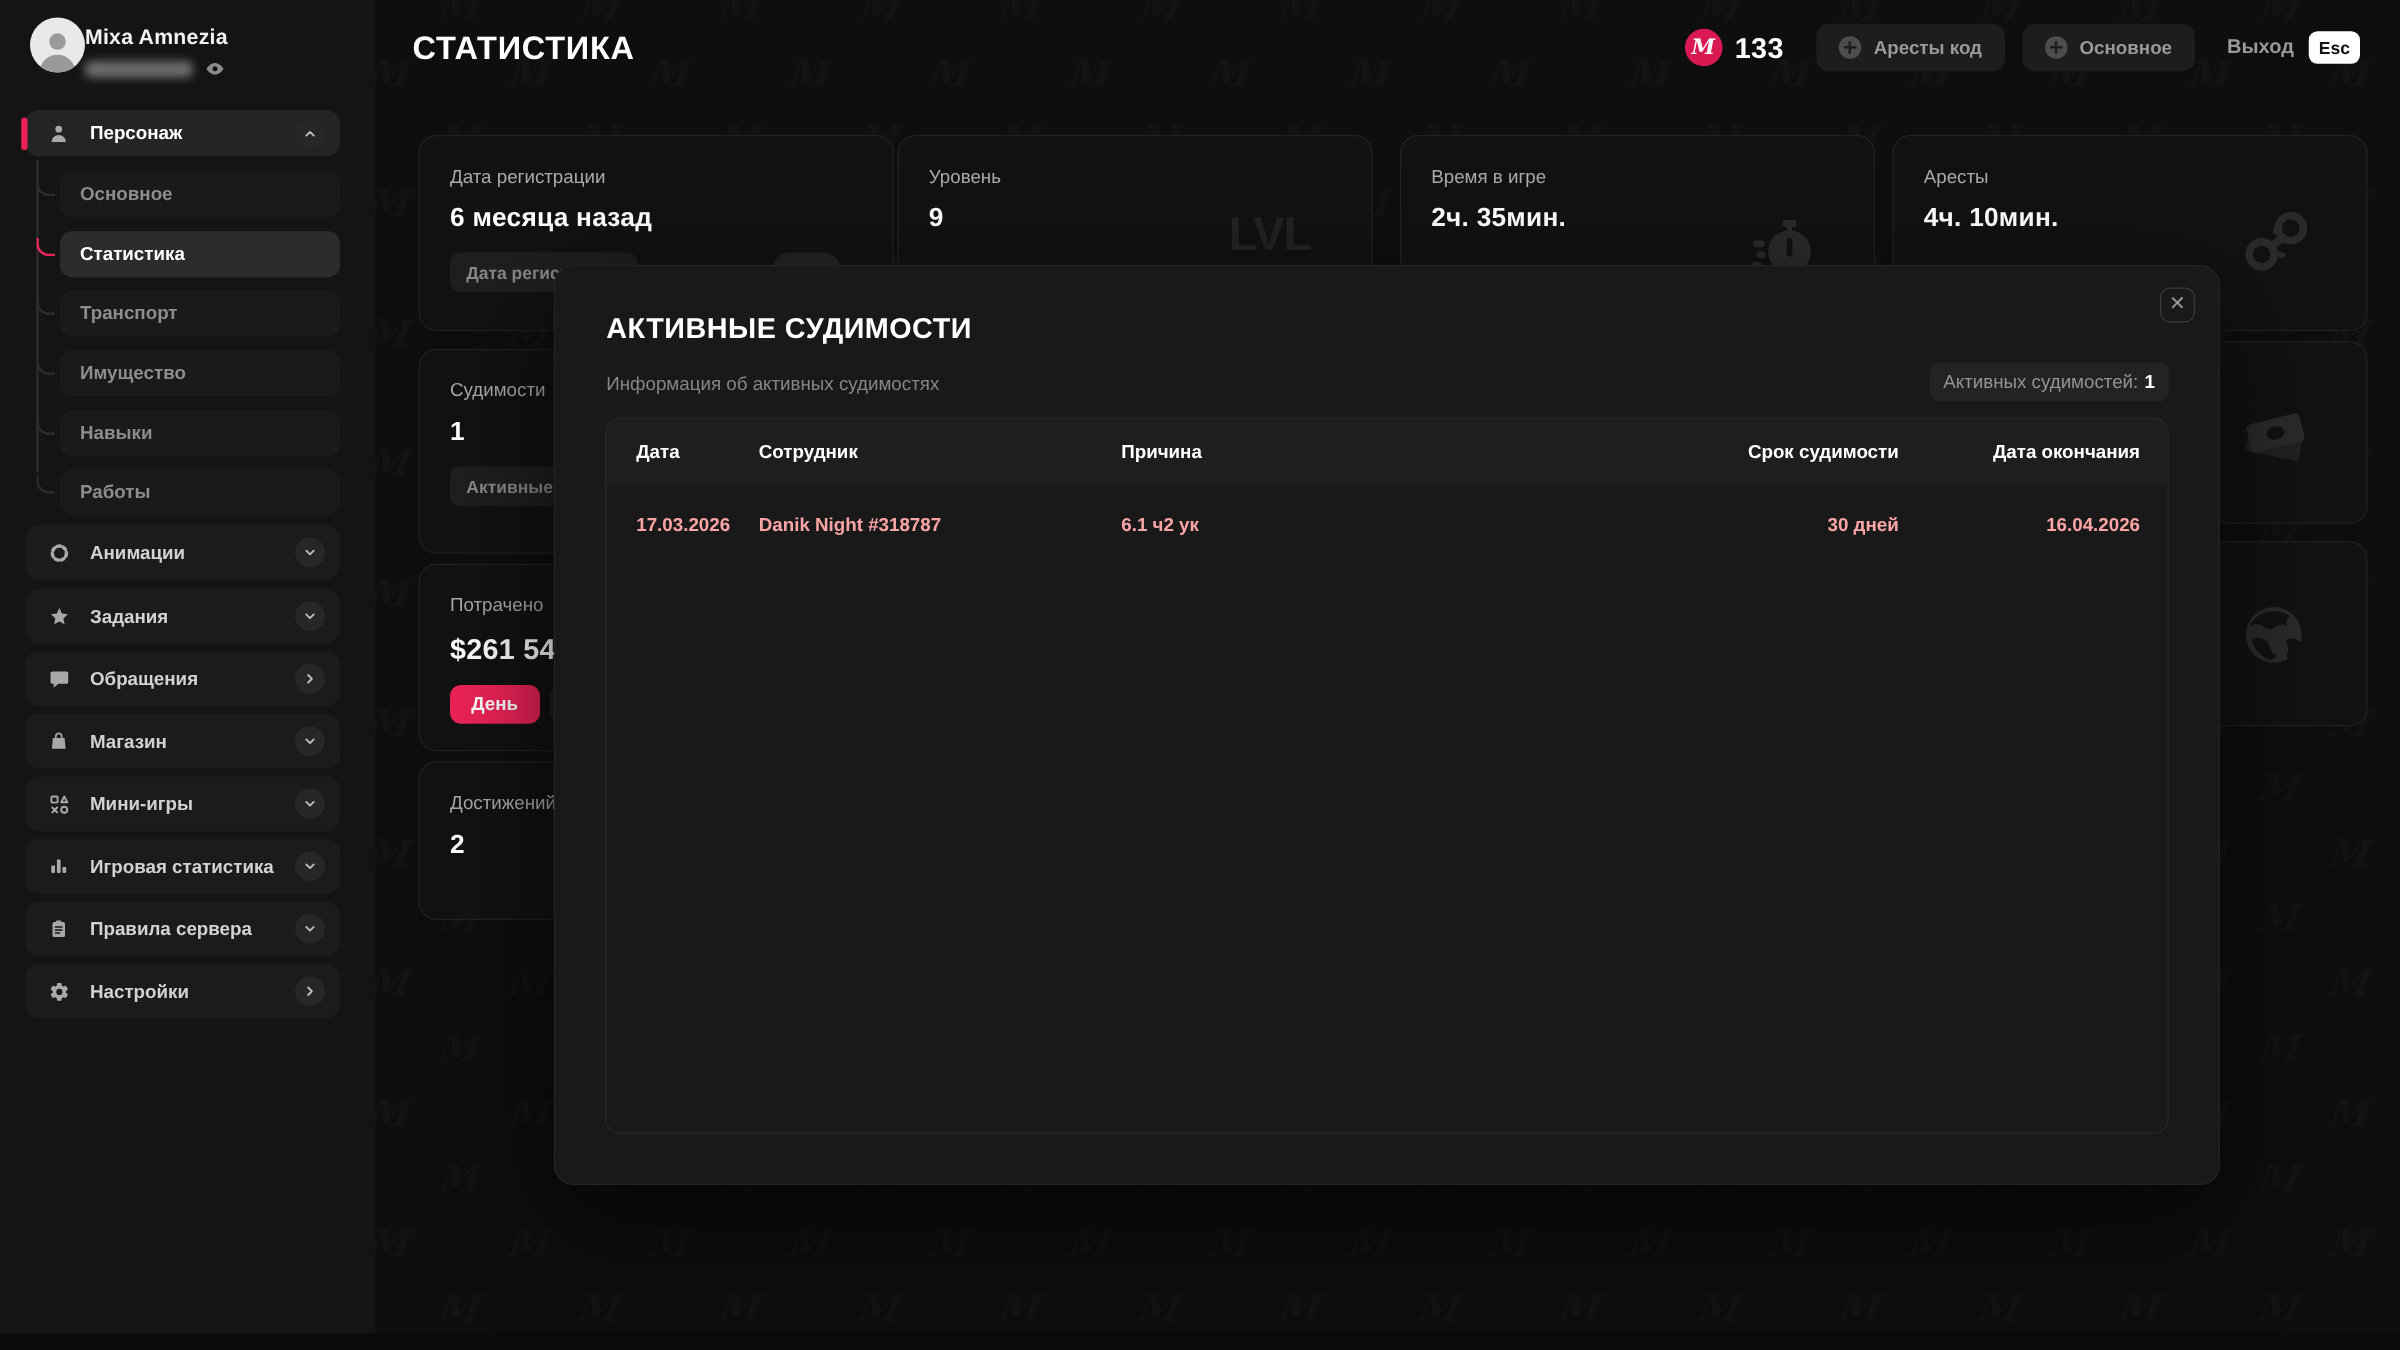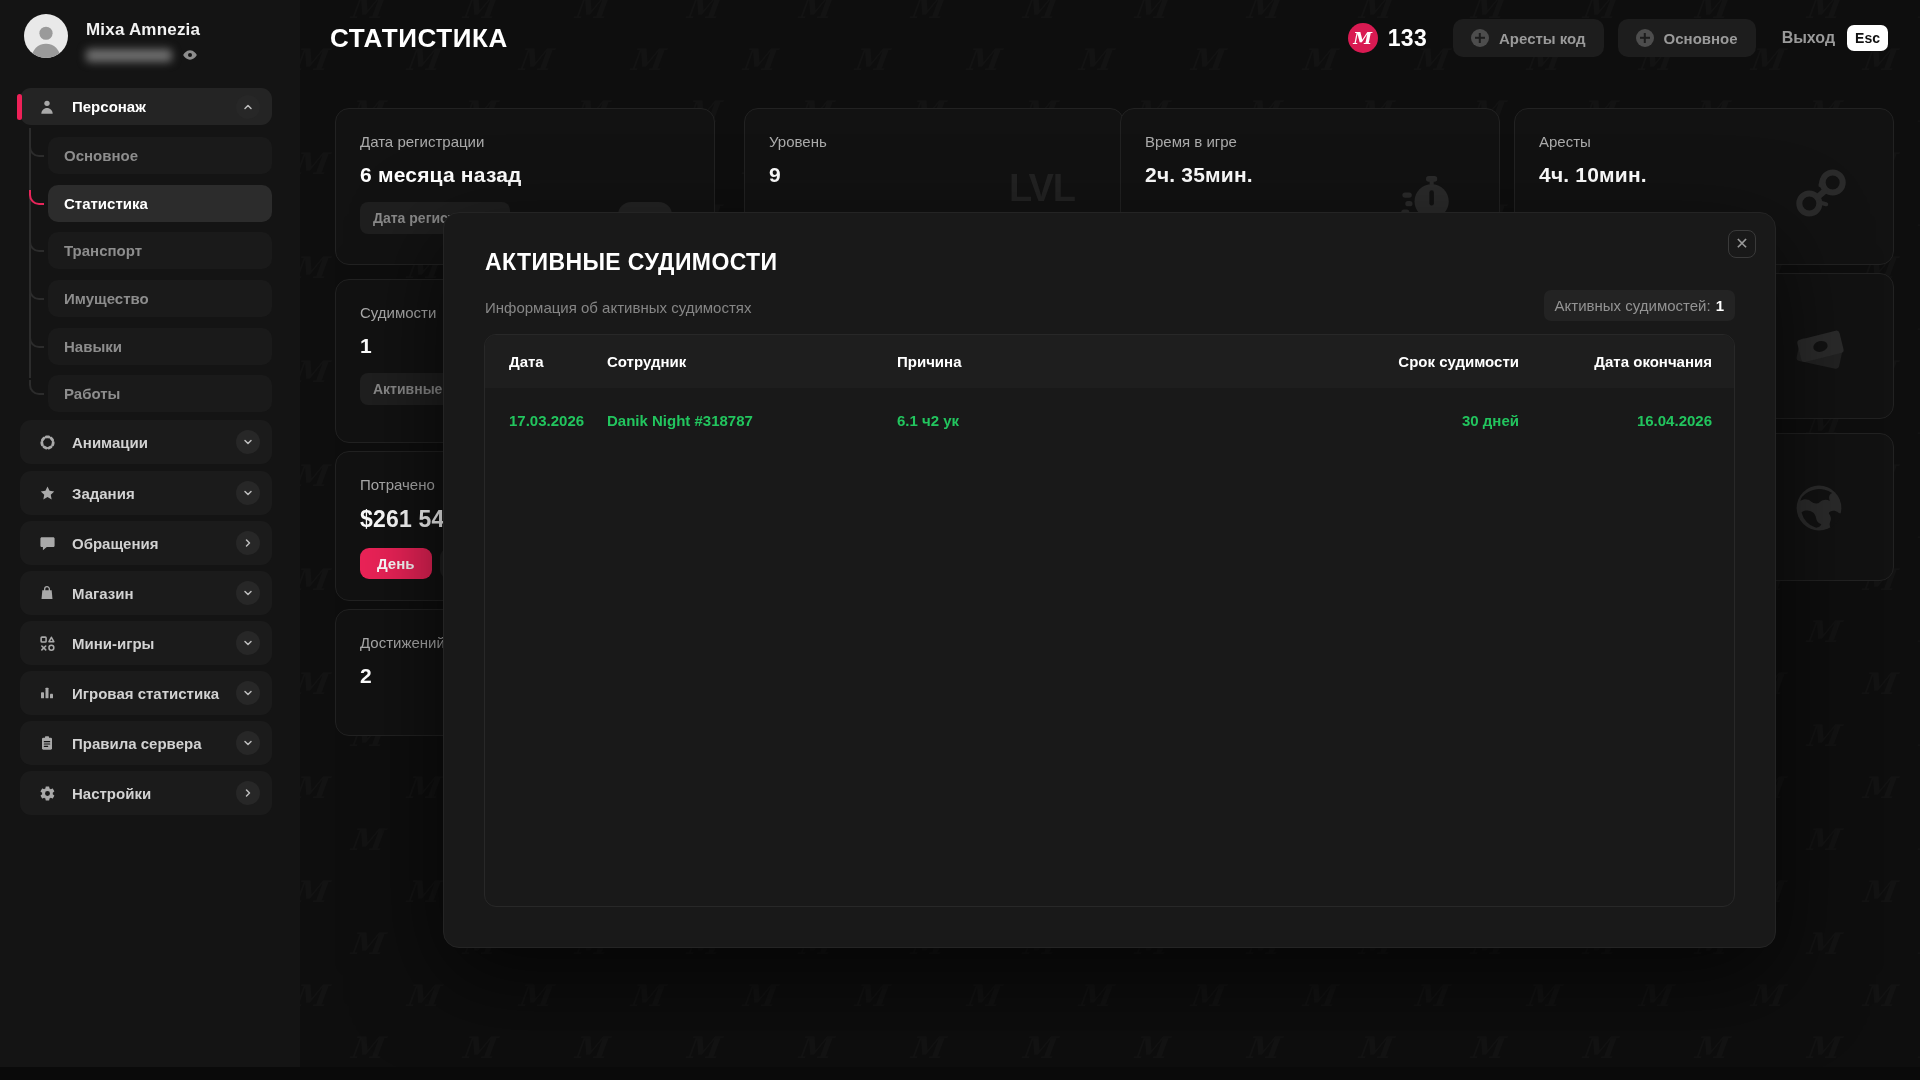--- a/index.html
+++ b/index.html
@@ -2,21 +2,21 @@
 <html><head>
 <meta charset="utf-8">
 <style>
   * { margin:0; padding:0; box-sizing:border-box; }
   html,body { width:1920px; height:1080px; overflow:hidden; background:#0e0e0e;
     font-family:"Liberation Sans","DejaVu Sans",sans-serif; color:#fff; }
   #app { position:relative; width:1920px; height:1080px; }
 
   
   .sidebar { position:absolute; left:0; top:0; width:300px; height:1080px; background:#141414; z-index:5; }
-  .profile { position:absolute; left:24px; top:14px; display:flex; gap:18px; align-items:flex-start; }
+  .profile { position:absolute; left:24px; top:14px; display:flex; align-items:flex-start; }
   .avatar { width:44px; height:44px; border-radius:50%; background:#e9e9e9; overflow:hidden; position:relative; }
   .avatar svg { position:absolute; left:4px; top:6px; color:#9a9a9a; }
   .uname { font-size:17px; font-weight:700; color:#f2f2f2; margin-top:6px; letter-spacing:.2px; }
   .urow { display:flex; align-items:center; gap:10px; margin-top:7px; }
   .ublur { width:86px; height:13px; border-radius:4px; background:#6f6f6f; filter:blur(4px); }
   .eye { color:#8d8d8d; display:flex; }
 
   .menu { position:absolute; left:0; top:84px; width:300px; }
   .mi { position:absolute; left:20px; width:252px; height:44px; background:#1b1b1b; border-radius:11px;
         display:flex; align-items:center; padding:0 12px 0 16px; cursor:pointer; }
@@ -85,21 +85,21 @@
   .mtitle { position:absolute; left:41px; top:36px; font-size:23px; font-weight:800; letter-spacing:.4px; }
   .msub { position:absolute; left:41px; top:86px; font-size:15px; color:#868686; }
   .mbadge { position:absolute; right:40px; top:77px; background:#232323; border-radius:7px; padding:7px 11px;
         font-size:15px; color:#939393; }
   .mbadge b { color:#fff; font-weight:700; margin-left:5px; }
   .mtable { position:absolute; left:40px; right:40px; top:121px; bottom:40px; border:1px solid #282828;
         border-radius:12px; overflow:hidden; }
   .trow { display:grid; grid-template-columns:98px 290px 1fr 150px 193px; padding:0 22px 0 24px; align-items:center; }
   .trow .c4,.trow .c5 { text-align:right; }
   .thead { height:53px; background:#1e1e1e; font-size:15px; font-weight:700; color:#fff; }
-  .tdata { height:64px; font-size:15px; font-weight:600; color:#22c55e; }
+  .tdata { height:64px; font-size:15px; font-weight:600; color:#fca5a5; }
 
   .bottomedge { position:absolute; left:0; bottom:0; width:1920px; height:13px; background:#0a0a0a; z-index:40; }
   svg { display:block; }
 </style>
 </head>
 <body>
 
 <div id="app">
 
   <aside class="sidebar">
@@ -623,21 +623,21 @@
       <div class="cvalue">6 месяца назад</div>
       <span class="chip">Дата регистрации</span>
       <div class="arrowbox">
         <svg width="26" height="26" viewBox="0 0 24 24" fill="none" stroke="currentColor" stroke-width="3" stroke-linecap="round" stroke-linejoin="round">
             <path d="M3.5 12h12.5M11.5 6l6 6-6 6"></path>
             <path d="M21 5.5v13"></path>
           </svg>
       </div>
     </div>
 
-    <div class="card" style="left:444px; top:108px; width:380px; height:157px;">
+    <div class="card" style="left:418px; top:108px; width:380px; height:157px;">
       <div class="clabel">Уровень</div>
       <div class="cvalue">9</div>
       <div class="lvlmark">LVL</div>
     </div>
 
     <div class="card" style="left:820px; top:108px; width:380px; height:157px;">
       <div class="clabel">Время в игре</div>
       <div class="cvalue">2ч. 35мин.</div>
       <div class="bigicon" style="right:46px; top:62px;">
         <svg width="54" height="54" viewBox="0 0 24 24" fill="currentColor">

